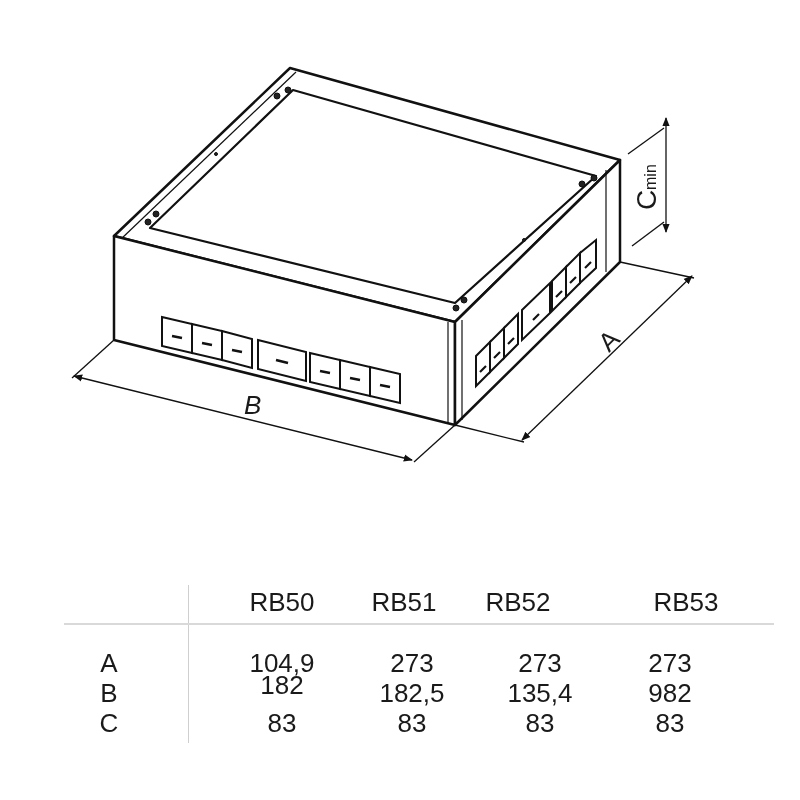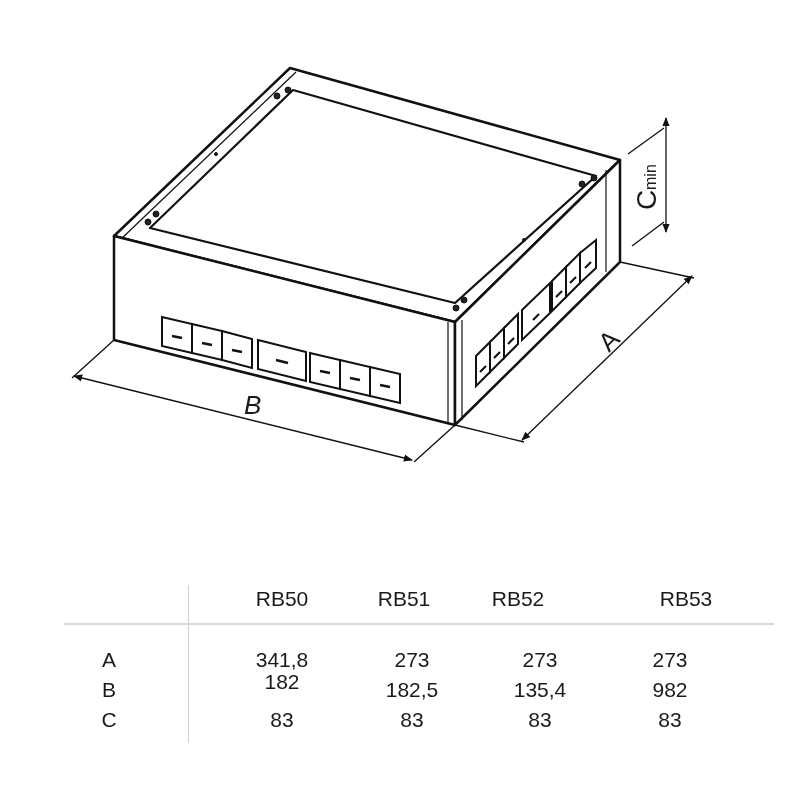--- a/index.html
+++ b/index.html
@@ -3,21 +3,21 @@
 <meta charset="utf-8">
 <style>
   html, body { margin:0; padding:0; background:#ffffff; }
   body { width:800px; height:800px; position:relative; overflow:hidden;
          font-family:"Liberation Sans", sans-serif; color:#1a1a1a; }
   #drawing { position:absolute; left:0; top:0; width:800px; height:520px; }
   .dim-label { font-family:"Liberation Sans", sans-serif; fill:#1a1a1a; }
   #spec-table { position:absolute; left:64px; top:585px; width:710px; height:160px; }
   .vline { position:absolute; left:124px; top:0; width:1px; height:158px; background:#cfcfcf; }
   .hline { position:absolute; left:0; top:38px; width:710px; height:2px; background:#d9d9d9; }
-  .hdr, .cell, .rowlabel { position:absolute; font-size:21px; color:#1a1a1a; text-align:center; }
+  .hdr, .cell, .rowlabel { position:absolute; font-size:26px; color:#1a1a1a; text-align:center; }
   .hdr { top:2px; width:100px; }
   .rowlabel { left:30px; width:30px; text-align:center; }
   .cell { width:100px; }
 </style>
 </head>
 <body>
 
 <svg id="drawing" viewBox="0 0 800 520" xmlns="http://www.w3.org/2000/svg">
   <defs>
     <marker id="arr" viewBox="0 0 10 10" refX="9" refY="5" markerWidth="7" markerHeight="7" orient="auto-start-reverse">
@@ -111,21 +111,21 @@
   <div class="vline"></div>
   <div class="hline"></div>
 
   <div class="hdr" style="left:168px">RB50</div>
   <div class="hdr" style="left:290px">RB51</div>
   <div class="hdr" style="left:404px">RB52</div>
   <div class="hdr" style="left:572px">RB53</div>
 
   <div>
     <div class="rowlabel" style="top:63px">A</div>
-    <div class="cell" style="left:168px;top:63px">341,8</div>
+    <div class="cell" style="left:168px;top:63px">104,9</div>
     <div class="cell" style="left:298px;top:63px">273</div>
     <div class="cell" style="left:426px;top:63px">273</div>
     <div class="cell" style="left:556px;top:63px">273</div>
   </div>
   <div>
     <div class="rowlabel" style="top:93px">B</div>
     <div class="cell" style="left:168px;top:85px">182</div>
     <div class="cell" style="left:298px;top:93px">182,5</div>
     <div class="cell" style="left:426px;top:93px">135,4</div>
     <div class="cell" style="left:556px;top:93px">982</div>

